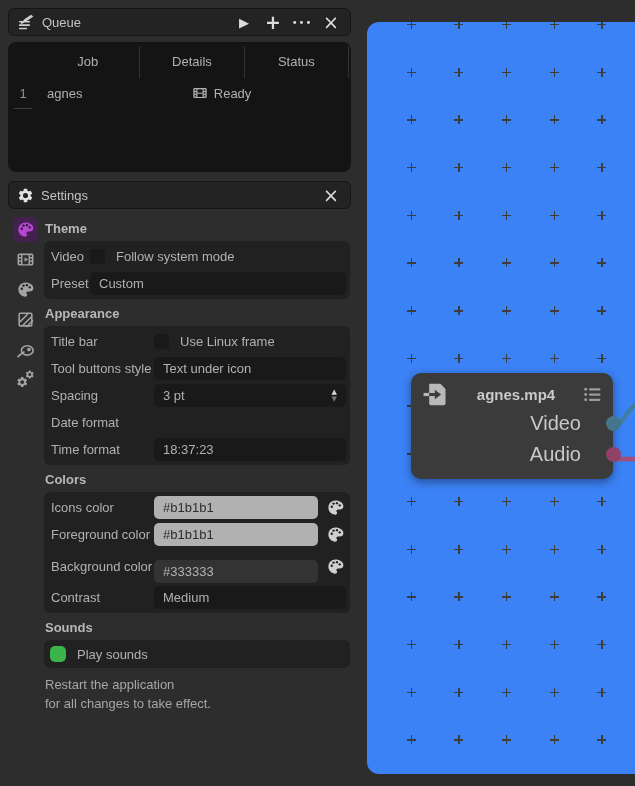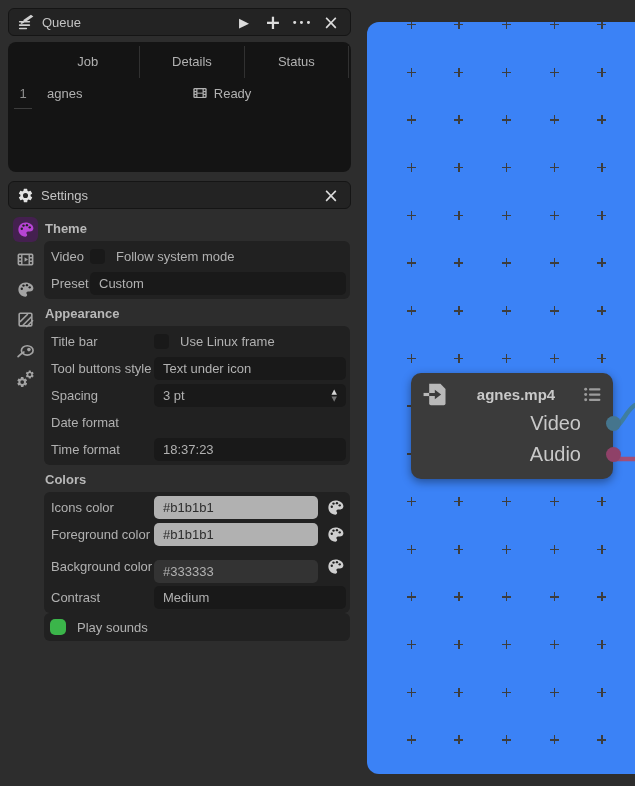--- a/index.html
+++ b/index.html
@@ -344,27 +344,32 @@
                   </svg>
               </span>
             </span>
           </div>
           <div class="s-row">
             <span class="s-lab">Contrast</span>
             <span class="field">Medium</span>
           </div>
         </div>
 
+        <div class="sec-header">Sounds</div>
         <div class="block sounds-block">
           <div class="sounds-row">
             <span class="cb green" style="background-color: rgb(59, 181, 74);"></span>
             <span class="s-lab" style="padding-left:0">Play sounds</span>
           </div>
         </div>
 
+        <div class="note">
+          <div>Restart the application</div>
+          <div>for all changes to take effect.</div>
+        </div>
       </div>
     </div>
   </div>
 
   <div class="canvas">
     <div id="grid">
         <span class="plus" style="left: 39.5px; top: -2.2px;"></span>
         <span class="plus" style="left: 87.2px; top: -2.2px;"></span>
         <span class="plus" style="left: 134.9px; top: -2.2px;"></span>
         <span class="plus" style="left: 182.6px; top: -2.2px;"></span>

